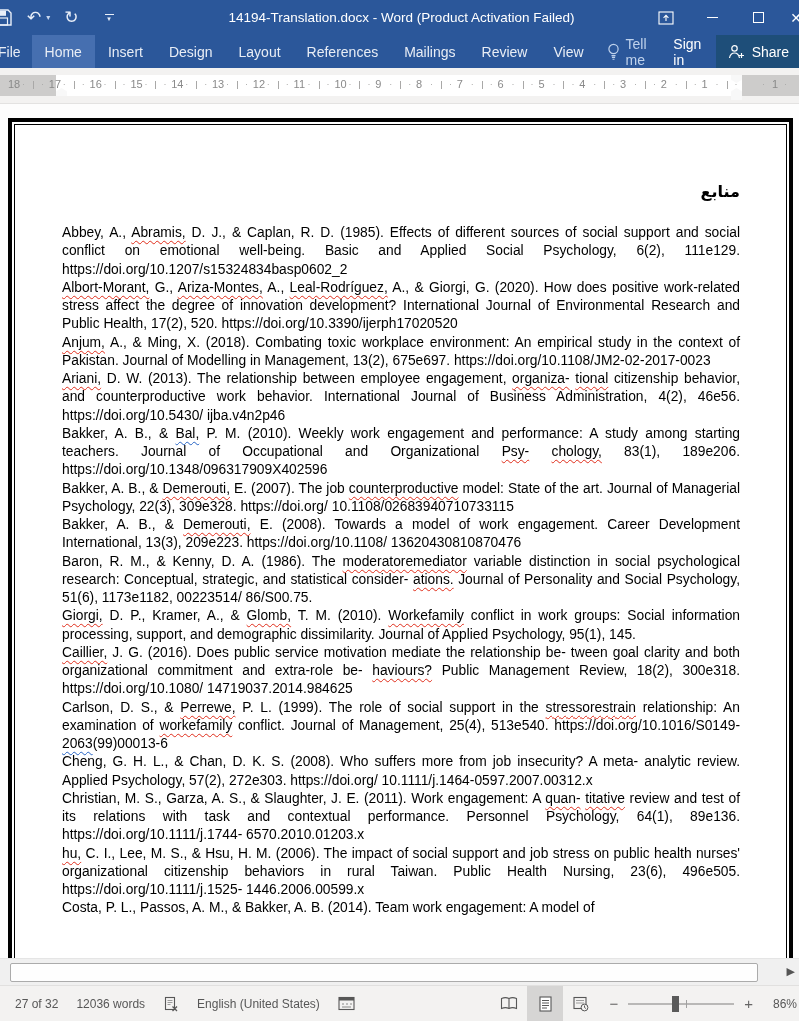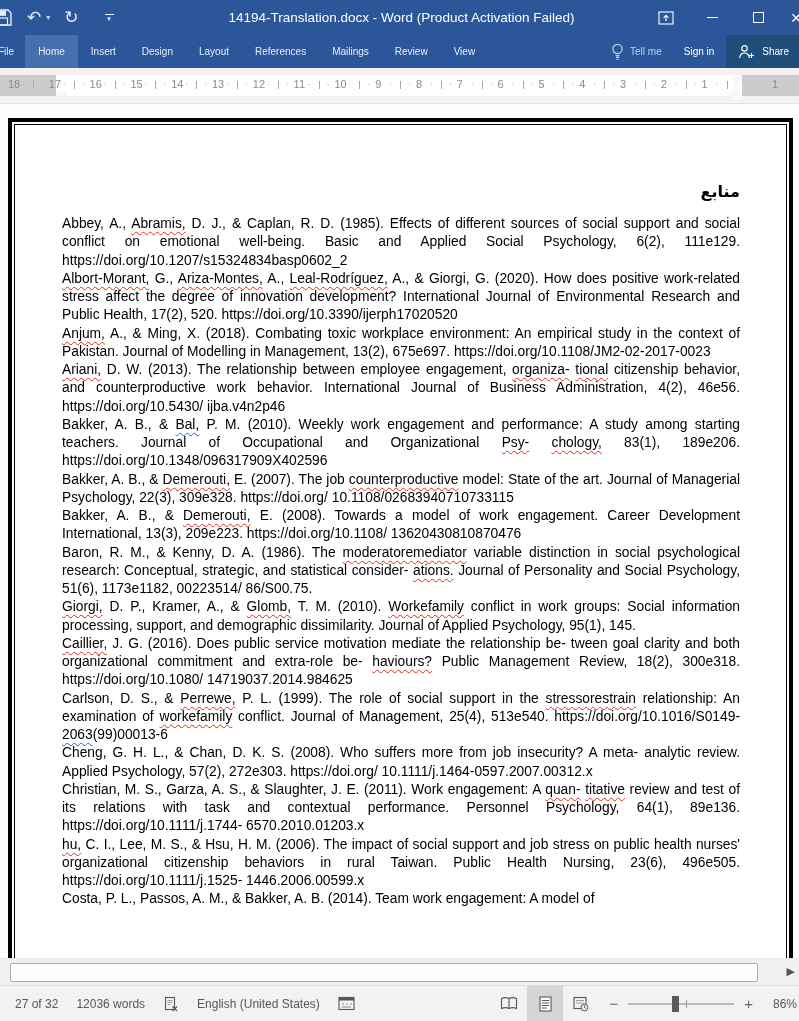--- a/index.html
+++ b/index.html
@@ -21,21 +21,21 @@
   .qat-custom .bar{width:9px; border-top:1px solid #E9EFF9; margin-bottom:1px;}
   .qat-custom .v{font-size:7px; color:#E9EFF9; line-height:5px;}
   .tb-title{flex:1 1 auto; text-align:center; font-size:13.5px; color:#FFFFFF; white-space:nowrap; margin-left:-90px;}
   .win-controls{display:flex; align-items:center; gap:0; flex:0 0 auto;}
   .win-btn{width:46px; height:35px; display:flex; align-items:center; justify-content:center; color:#fff;}
   .win-btn.min span{display:block; width:11px; border-top:1px solid #fff;}
   .win-btn.max span{display:block; width:11px; height:11px; border:1px solid #fff;}
   .win-btn.close{width:30px; margin-right:-12px; font-size:14px;}
 
   
-  .tabsrow{height:33px; background:var(--titlebar); display:flex; align-items:stretch; color:#E8EDF5; font-size:10px; flex:0 0 auto; overflow:hidden;text-align:center;}
+  .tabsrow{height:33px; background:var(--titlebar); display:flex; align-items:stretch; color:#E8EDF5; font-size:14px; flex:0 0 auto; overflow:hidden;}
   .tab{display:flex; align-items:center; padding:0 13px; white-space:nowrap;}
   .tab.file{margin-left:-13px; padding:0 11px;}
   .tab.active{background:var(--tab-active);}
   .tabs-right{margin-left:auto; display:flex; align-items:stretch;}
   .tellme{display:flex; align-items:center; gap:6px; color:#BFD2EC; padding:0 10px;}
   .signin{display:flex; align-items:center; padding:0 12px; color:#fff;}
   .share{display:flex; align-items:center; gap:7px; background:var(--share-bg); padding:0 10px 0 12px; color:#fff;}
 
   
   .ruler-area{height:36px; background:#F3F2F1; flex:0 0 auto; padding-top:7px; border-bottom:1px solid #E3E2E1;}
@@ -49,21 +49,21 @@
   .imark{position:absolute; background:#F8F8F8; filter:drop-shadow(0 0 0.6px #707070);}
   .imark.house{width:11px; height:8px; bottom:0; clip-path:polygon(50% 0,100% 45%,100% 100%,0 100%,0 45%);}
   .imark.down{width:11px; height:8px; top:0; clip-path:polygon(0 0,100% 0,100% 55%,50% 100%,0 55%);}
   .imark.box{width:11px; height:4px; bottom:0;}
 
   
   .doc-area{flex:1 1 auto; position:relative; background:#FDFDFD; overflow:hidden;}
   .page{position:absolute; left:8px; right:6px; top:14px; bottom:-8px; background:#fff; border:4px solid #000;}
   .page-inner{position:absolute; inset:2px; border:1.5px solid #000;}
   .page-content{padding:57px 46px 0 47px; direction:ltr;}
-  .doc-heading{font-size:16px; font-weight:bold; text-align:right; direction:rtl; margin-bottom:14px; font-family:"DejaVu Sans","Liberation Sans",sans-serif;}
+  .doc-heading{font-size:16px; font-weight:bold; text-align:right; direction:rtl; margin-bottom:23px; font-family:"DejaVu Sans","Liberation Sans",sans-serif;}
   .ref{font-size:13.8px; line-height:18.25px; text-align:justify; color:#000;}
   .sp{text-decoration:underline; text-decoration-style:wavy; text-decoration-color:var(--spell); text-decoration-thickness:1px; text-underline-offset:3px; text-decoration-skip-ink:none;}
   .gr{text-decoration:underline; text-decoration-style:wavy; text-decoration-color:var(--grammar); text-decoration-thickness:1px; text-underline-offset:3px; text-decoration-skip-ink:none;}
 
   
   .h-scroll{position:absolute; left:0; right:0; bottom:0; height:27px; background:#F0F0F0; border-top:1px solid #E5E5E5; z-index:5;}
   .h-thumb{position:absolute; left:10px; top:4px; height:19px; width:748px; background:#FEFEFE; border:1px solid #ABABAB; border-radius:2px;}
   .h-arrow{position:absolute; right:4px; top:6px; font-size:11px; color:#555;}
 
   

